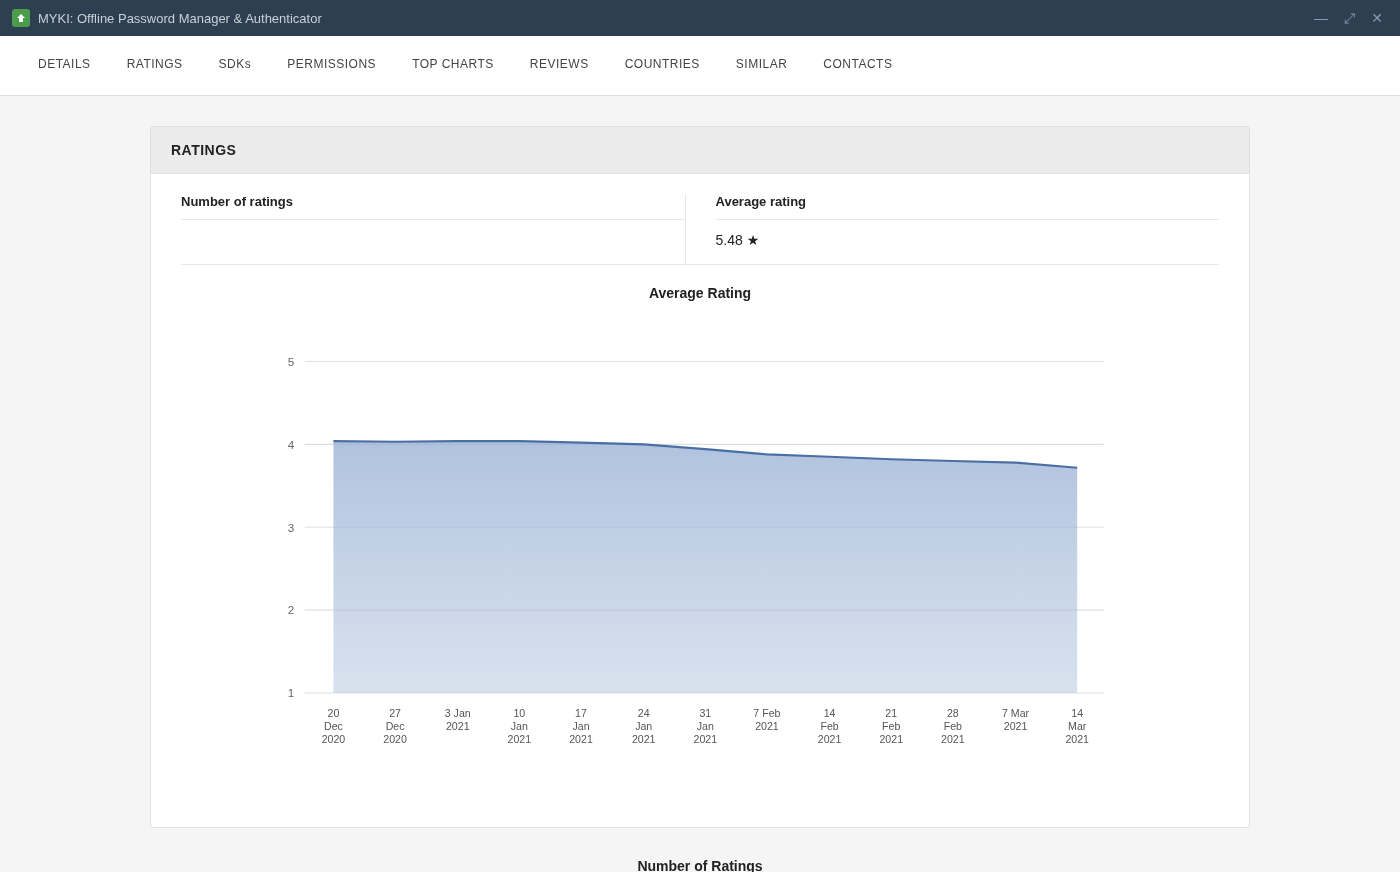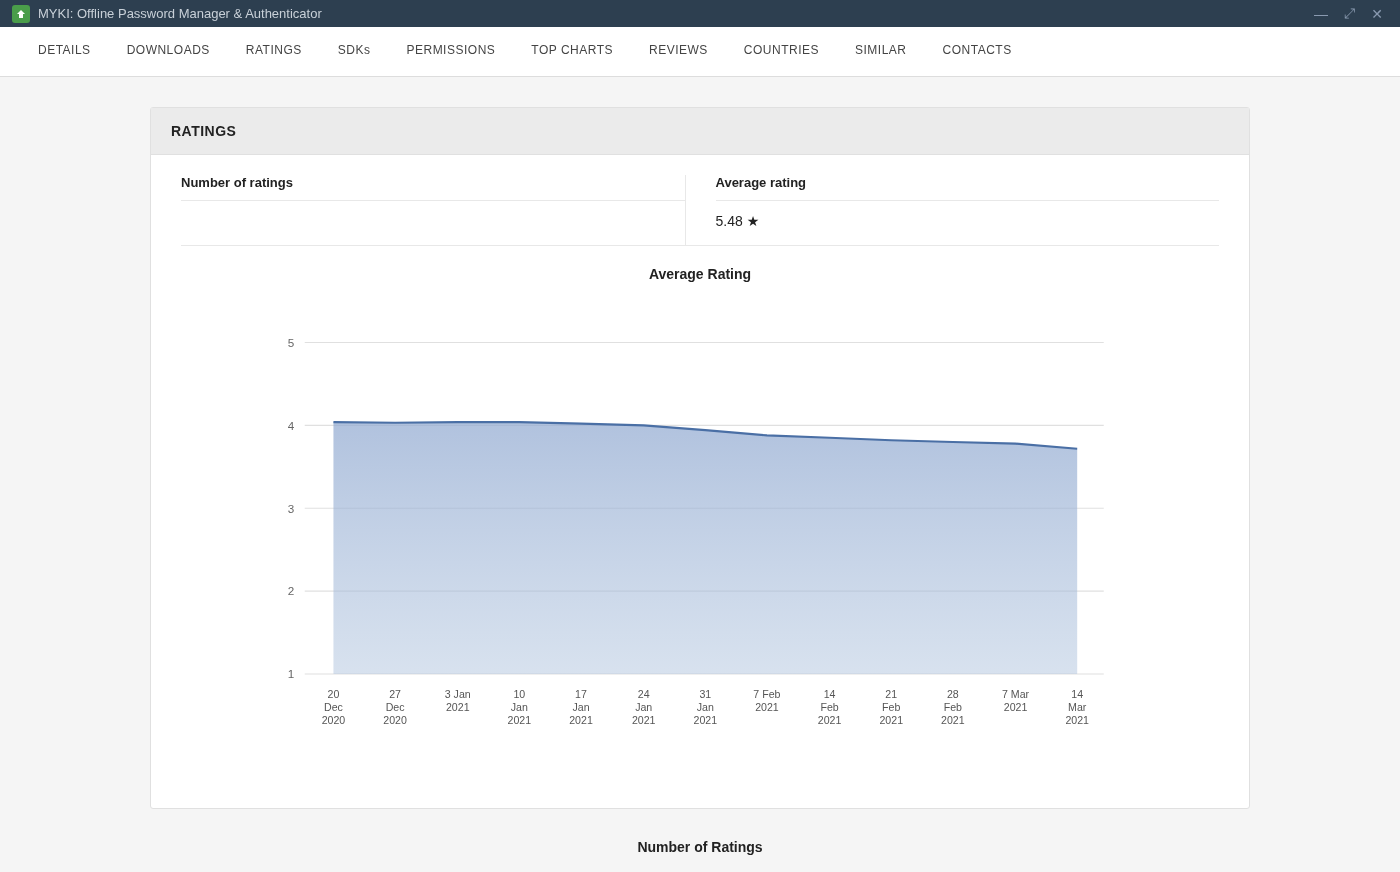--- a/index.html
+++ b/index.html
@@ -1,21 +1,21 @@
 <!DOCTYPE html>
 <html><head>
   <meta charset="utf-8">
   <style>
     * { margin: 0; padding: 0; box-sizing: border-box; }
     body { font-family: -apple-system, BlinkMacSystemFont, 'Segoe UI', Arial, sans-serif; background: #f0f0f0; width: 1400px; min-height: 872px; overflow-x: hidden; }
 
     
     .title-bar {
       background: #2d3f50;
-      height: 27px;
+      height: 36px;
       display: flex;
       align-items: center;
       padding: 0 12px;
       justify-content: space-between;
     }
     .title-bar-left {
       display: flex;
       align-items: center;
       gap: 8px;
     }
@@ -41,21 +41,21 @@
       cursor: pointer;
       padding: 2px 5px;
     }
 
     
     .nav-bar {
       background: #ffffff;
       border-bottom: 1px solid #ddd;
       display: flex;
       align-items: stretch;
-      height: 50px;
+      height: 60px;
       padding: 0 20px;
     }
     .nav-item {
       display: flex;
       align-items: center;
       padding: 0 18px;
       font-size: 12px;
       color: #444;
       cursor: pointer;
       letter-spacing: 0.5px;
@@ -174,21 +174,20 @@
   </div>
   <div class="title-bar-controls">
     <span class="title-btn">—</span>
     <span class="title-btn">⤢</span>
     <span class="title-btn">✕</span>
   </div>
 </div>
 
 <nav class="nav-bar">
   <div class="nav-item">DETAILS</div>
-  <div class="nav-item">DOWNLOADS</div>
   <div class="nav-item">RATINGS</div>
   <div class="nav-item">SDKs</div>
   <div class="nav-item">PERMISSIONS</div>
   <div class="nav-item">TOP CHARTS</div>
   <div class="nav-item">REVIEWS</div>
   <div class="nav-item">COUNTRIES</div>
   <div class="nav-item">SIMILAR</div>
   <div class="nav-item">CONTACTS</div>
 </nav>
 

